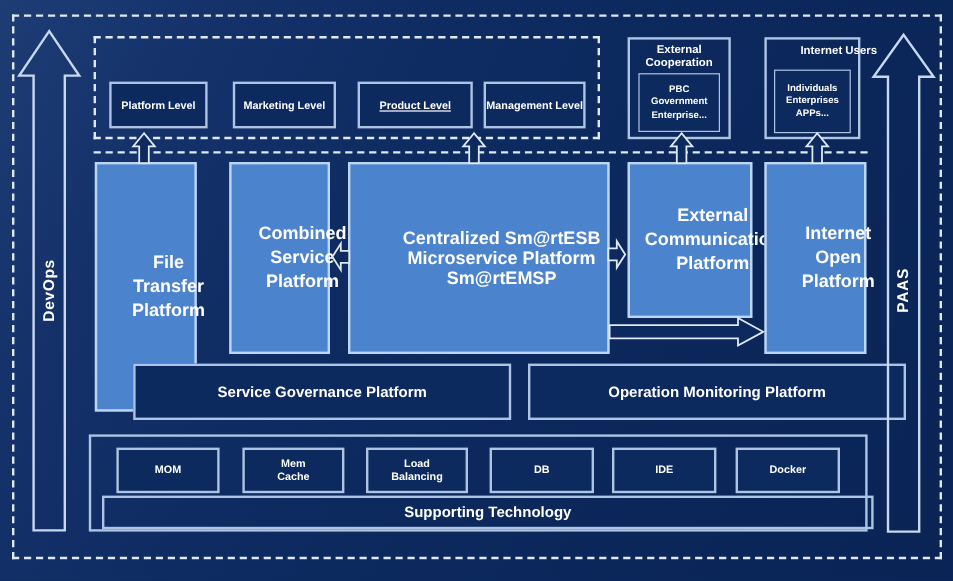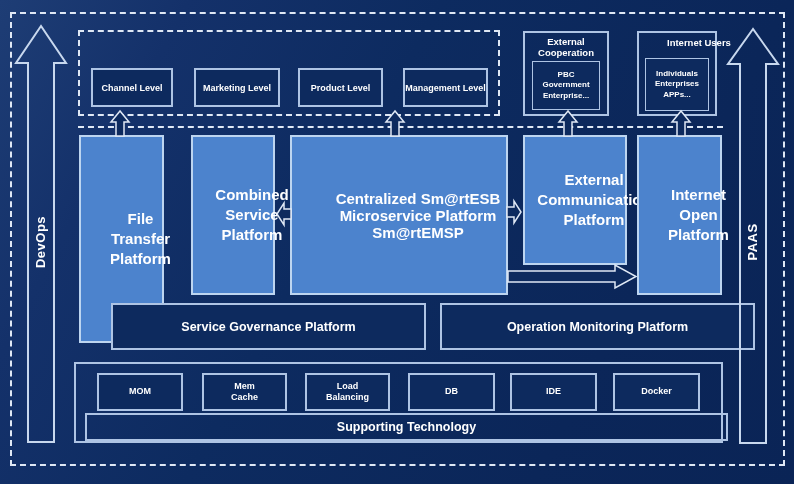--- a/index.html
+++ b/index.html
@@ -46,26 +46,26 @@
 
 <div class="canvas">
 
   <div class="abs dashed-box" style="left:10px;top:12px;width:775px;height:454px;"></div>
 
   <div class="abs dashed-box" style="left:78px;top:30px;width:422px;height:86px;"></div>
 
   <div class="abs dashed-line" style="left:78px;top:126px;width:645px;height:0;"></div>
 
   <div class="abs dark-box lv" style="left:91px;top:68px;width:82px;height:39px;">
-    <span>Channel Level</span>
+    <span>Platform Level</span>
   </div>
   <div class="abs dark-box lv" style="left:194px;top:68px;width:86px;height:39px;">
     <span>Marketing Level</span>
   </div>
-  <div class="abs dark-box lv" style="left:298px;top:68px;width:85px;height:39px;">
+  <div class="abs dark-box lv" style="left:298px;top:68px;width:96px;height:39px;text-decoration:underline;">
     <span>Product Level</span>
   </div>
   <div class="abs group-box" style="left:523px;top:31px;width:86px;height:85px;">
     <div class="hdr" style="font-size:9.5px;line-height:1.2;margin-top:3px;">External Cooperation</div>
     <div class="abs dark-box" style="left:7px;top:28px;width:68px;height:49px;font-size:8px;line-height:1.3;border-width:1.5px;">
       <span>PBC Government Enterprise...</span>
     </div>
   </div>
 
   <div class="abs dark-box lv" style="left:403px;top:68px;width:85px;height:39px;">

